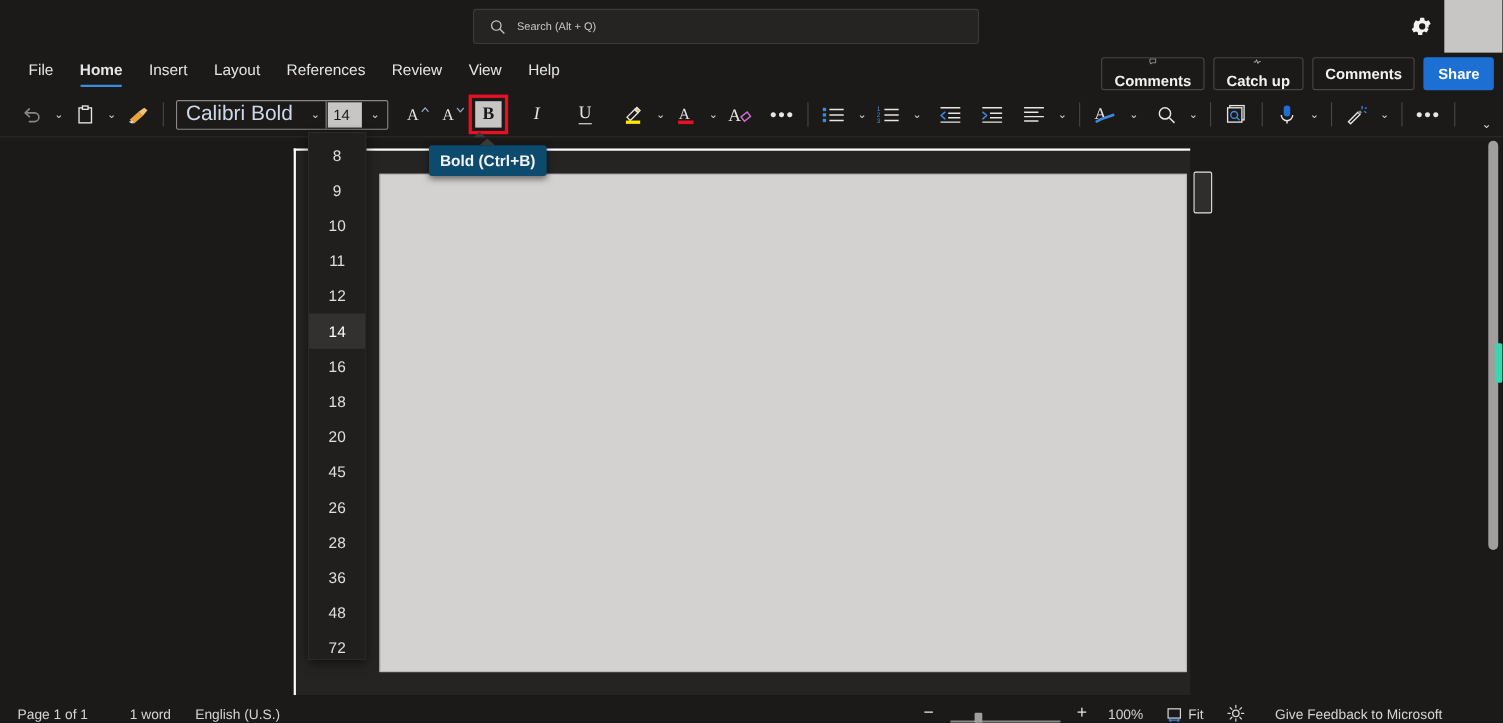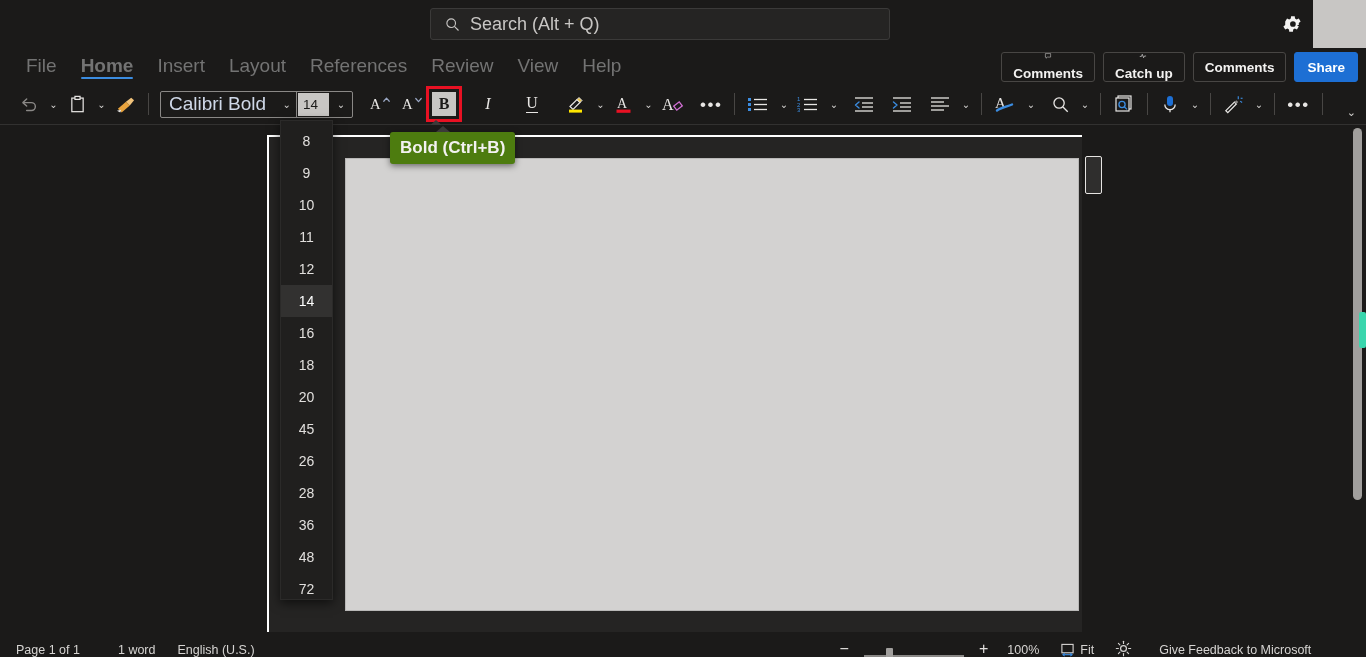--- a/index.html
+++ b/index.html
@@ -26,31 +26,31 @@
   .doctitle .dash { color: #c8c6c4; }
   .doctitle .sv { color: #f3f2f1; }
   .chev-sm { display: inline-block; margin-left: 5px; font-size: 10px; color: #e1dfdd; vertical-align: 1px; }
 
   .searchwrap { position: absolute; left: 430px; top: 8px; width: 460px; height: 32px;
     background: #252423; border: 1px solid #3b3a39; border-radius: 3px;
     display: flex; align-items: center; cursor: text; }
   .searchwrap svg { margin-left: 14px; }
   .searchwrap input {
     background: transparent; border: 0; outline: none; color: #14b8a6;
-    font-family: "Liberation Sans", sans-serif; font-size: 18px;
+    font-family: "Liberation Sans", sans-serif; font-size: 10px;
     margin-left: 10px; width: 380px;
   }
   .searchwrap input::placeholder { color: #c8c6c4; opacity: 1; }
   .gear { position: absolute; left: 1281px; top: 13px; width: 24px; height: 24px; cursor: pointer; }
   .titlebar-pad { position: absolute; left: 1313px; top: 0; width: 53px; height: 48px; background: #c8c6c4; }
 
   
   .tabbar { position: absolute; left: 0; top: 48px; width: 1366px; height: 36px; background: #1b1a19; }
   .tabs { display: flex; align-items: flex-start; height: 36px; padding-left: 14px; }
-  .tab { position: relative; color: #737373; font-size: 19px; padding: 7px 12px 0 12px;
+  .tab { position: relative; color: #e5e5e5; font-size: 14px; padding: 7px 12px 0 12px;
     height: 33px; cursor: pointer; white-space: nowrap; }
   .tab.active { font-weight: bold; }
   .tab.active::after { content: ""; position: absolute; left: 12px; right: 12px; bottom: 2px;
     height: 2.5px; background: #3b8ce0; border-radius: 2px; }
 
   .actions { position: absolute; right: 8px; top: 4px; display: flex; align-items: center; gap: 8px; }
   .abtn { height: 30px; display: flex; align-items: center; gap: 7px; padding: 0 11px;
     border: 1px solid #484644; border-radius: 3px; background: transparent;
     color: #f3f2f1; font-size: 13.5px; font-weight: bold; cursor: pointer;
     font-family: "Liberation Sans", sans-serif; white-space: nowrap; flex-direction: column; }
@@ -114,22 +114,22 @@
 
   
   .fsdrop { position: absolute; left: 280px; top: 120px; width: 53px; height: 480px;
     background: #201f1e; border: 1px solid #2b2a29; box-shadow: 0 3px 10px rgba(0,0,0,.6);
     padding: 4px 0; z-index: 40; }
   .fsitem { height: 32px; display: flex; align-items: center; justify-content: center;
     color: #e1dfdd; font-size: 14px; cursor: pointer; }
   .fsitem.sel { background: #323130; color: #ffffff; }
 
   
-  .tooltip { position: absolute; left: 390px; top: 132px; background: #4d7c0f;
-    color: #f3f2f1; font-size: 17px; font-weight: bold; padding: 6px 10px;
+  .tooltip { position: absolute; left: 390px; top: 132px; background: #0c4a6e;
+    color: #f3f2f1; font-size: 14px; font-weight: bold; padding: 6px 10px;
     border-radius: 3px; white-space: nowrap; z-index: 60;
     box-shadow: 0 2px 6px rgba(0,0,0,.5); }
   .tooltip::before { content: ""; position: absolute; left: 46px; top: -6px; width: 0; height: 0;
     border-left: 7px solid transparent; border-right: 7px solid transparent;
     border-bottom: 6px solid #3b3a39; }
 
   
   .status { position: absolute; left: 0; top: 632px; width: 1366px; height: 25px;
     background: #1b1a19; display: flex; align-items: flex-end; }
   .st { color: #d6d4d2; font-size: 12.5px; cursor: pointer; white-space: nowrap; }

